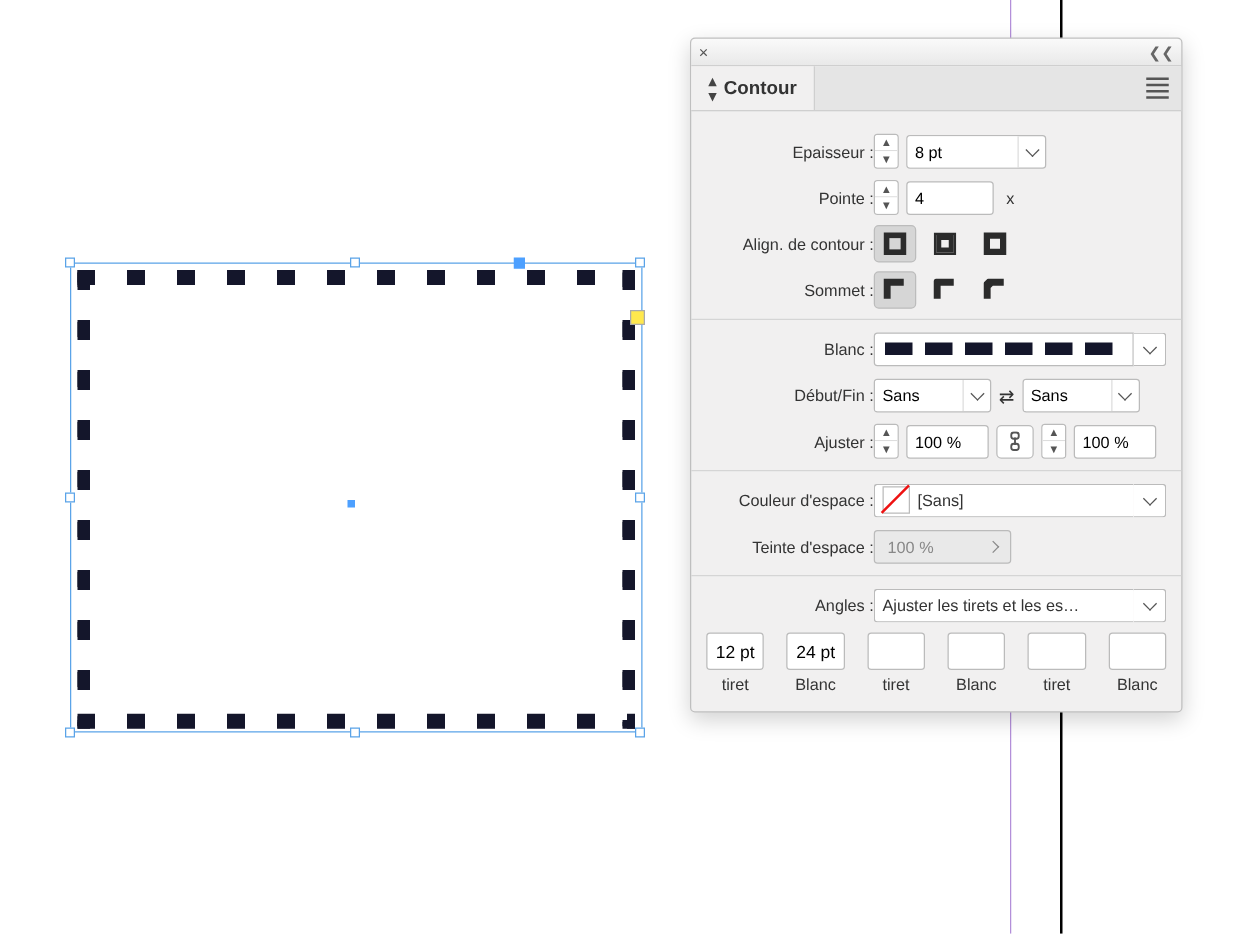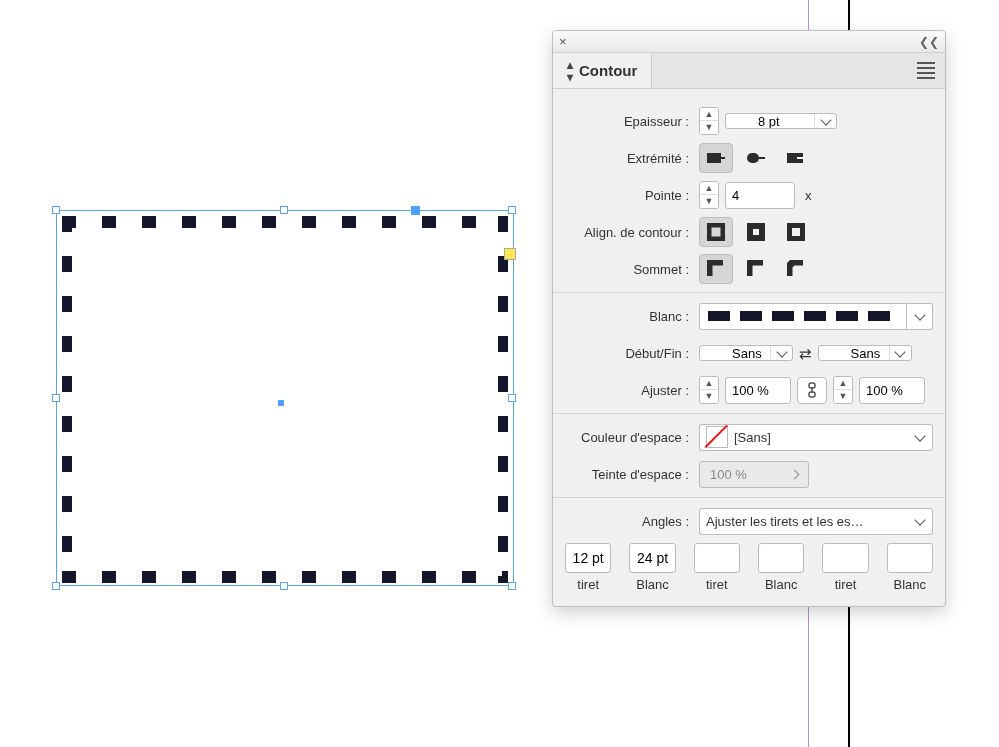--- a/index.html
+++ b/index.html
@@ -94,29 +94,29 @@
     display:flex;align-items:center;gap:6px;padding:0 14px;
     background:#f1f0f0;border-right:1px solid #cfcfcf;font-weight:bold;font-size:15px;
   }
   .tab .sort-icn{font-size:12px;line-height:12px;color:#444;}
   .tab-spacer{flex:1;}
   .menu-icn{display:flex;flex-direction:column;gap:3px;justify-content:center;padding:0 10px;}
   .menu-icn span{display:block;width:18px;height:2px;background:#555;}
 
   .panel-body{padding:10px 12px 14px;}
   .row{display:flex;align-items:center;margin:7px 0;min-height:30px;}
-  .row .lbl{flex:0 0 134px;text-align:right;padding-right:10px;color:#333;}
+  .row .lbl{flex:0 0 134px;text-align:right;color:#333;}
   .row .controls{flex:1;display:flex;align-items:center;gap:6px;}
 
   .spinner{display:flex;flex-direction:column;border:1px solid #bbb;border-radius:3px;overflow:hidden;width:20px;background:#fff;}
   .spinner button{border:0;background:#fff;height:13px;font-size:9px;line-height:9px;color:#555;cursor:default;padding:0;}
   .spinner button:first-child{border-bottom:1px solid #ddd;}
 
   .txtfield{height:27px;border:1px solid #bbb;border-radius:3px;background:#fff;padding:0 6px;font-size:13px;}
-  .combo{display:flex;align-items:stretch;height:16px;border:1px solid #bbb;border-radius:3px;background:#fff;overflow:hidden;padding-left:26px;}
+  .combo{display:flex;align-items:stretch;height:27px;border:1px solid #bbb;border-radius:3px;background:#fff;overflow:hidden;}
   .combo input{border:0;flex:1;padding:0 6px;font-size:13px;min-width:0;}
   .combo .dd{width:22px;border-left:1px solid #ddd;display:flex;align-items:center;justify-content:center;}
   .chev{width:8px;height:8px;border-right:1.5px solid #555;border-bottom:1.5px solid #555;transform:rotate(45deg);margin-top:-3px;}
 
   .btn-group{display:flex;gap:4px;}
   .icon-btn{height:30px;width:34px;border:1px solid transparent;border-radius:4px;display:flex;align-items:center;justify-content:center;background:transparent;cursor:default;}
   .icon-btn.sel{background:#d6d6d6;border-color:#bcbcbc;}
   .icon-btn.boxed{background:#fff;border-color:#bbb;}
   .icon-btn svg{display:block;}
 
@@ -202,43 +202,20 @@
           </div>
         <div class="combo" style="width:112px;">
           <input value="8 pt" style="">
           <div class="dd">
               <div class="chev"></div>
             </div>
         </div>
       </div>
     </div>
 
-    <div class="row">
-      <div class="lbl">Extrémité :</div>
-      <div class="controls btn-group">
-        <div class="icon-btn sel">
-          <svg width="20" height="16">
-              <rect x="1" y="3" width="14" height="10" fill="#2b2b2b"></rect>
-              <line x1="15" y1="8" x2="19" y2="8" stroke="#2b2b2b" stroke-width="2"></line>
-            </svg>
-        </div>
-        <div class="icon-btn">
-          <svg width="20" height="16">
-              <rect x="1" y="3" width="12" height="10" rx="5" fill="#2b2b2b"></rect>
-              <line x1="13" y1="8" x2="19" y2="8" stroke="#2b2b2b" stroke-width="2"></line>
-            </svg>
-        </div>
-        <div class="icon-btn">
-          <svg width="20" height="16">
-              <rect x="1" y="3" width="16" height="10" fill="#2b2b2b"></rect>
-              <line x1="11" y1="8" x2="19" y2="8" stroke="#fff" stroke-width="2"></line>
-            </svg>
-        </div>
-      </div>
-    </div>
 
     <div class="row">
       <div class="lbl">Pointe :</div>
       <div class="controls">
         <div class="spinner">
             <button>▲</button>
             <button>▼</button>
           </div>
         <input class="txtfield" style="width: 70px;" value="4">
         <span class="xmul">x</span>

